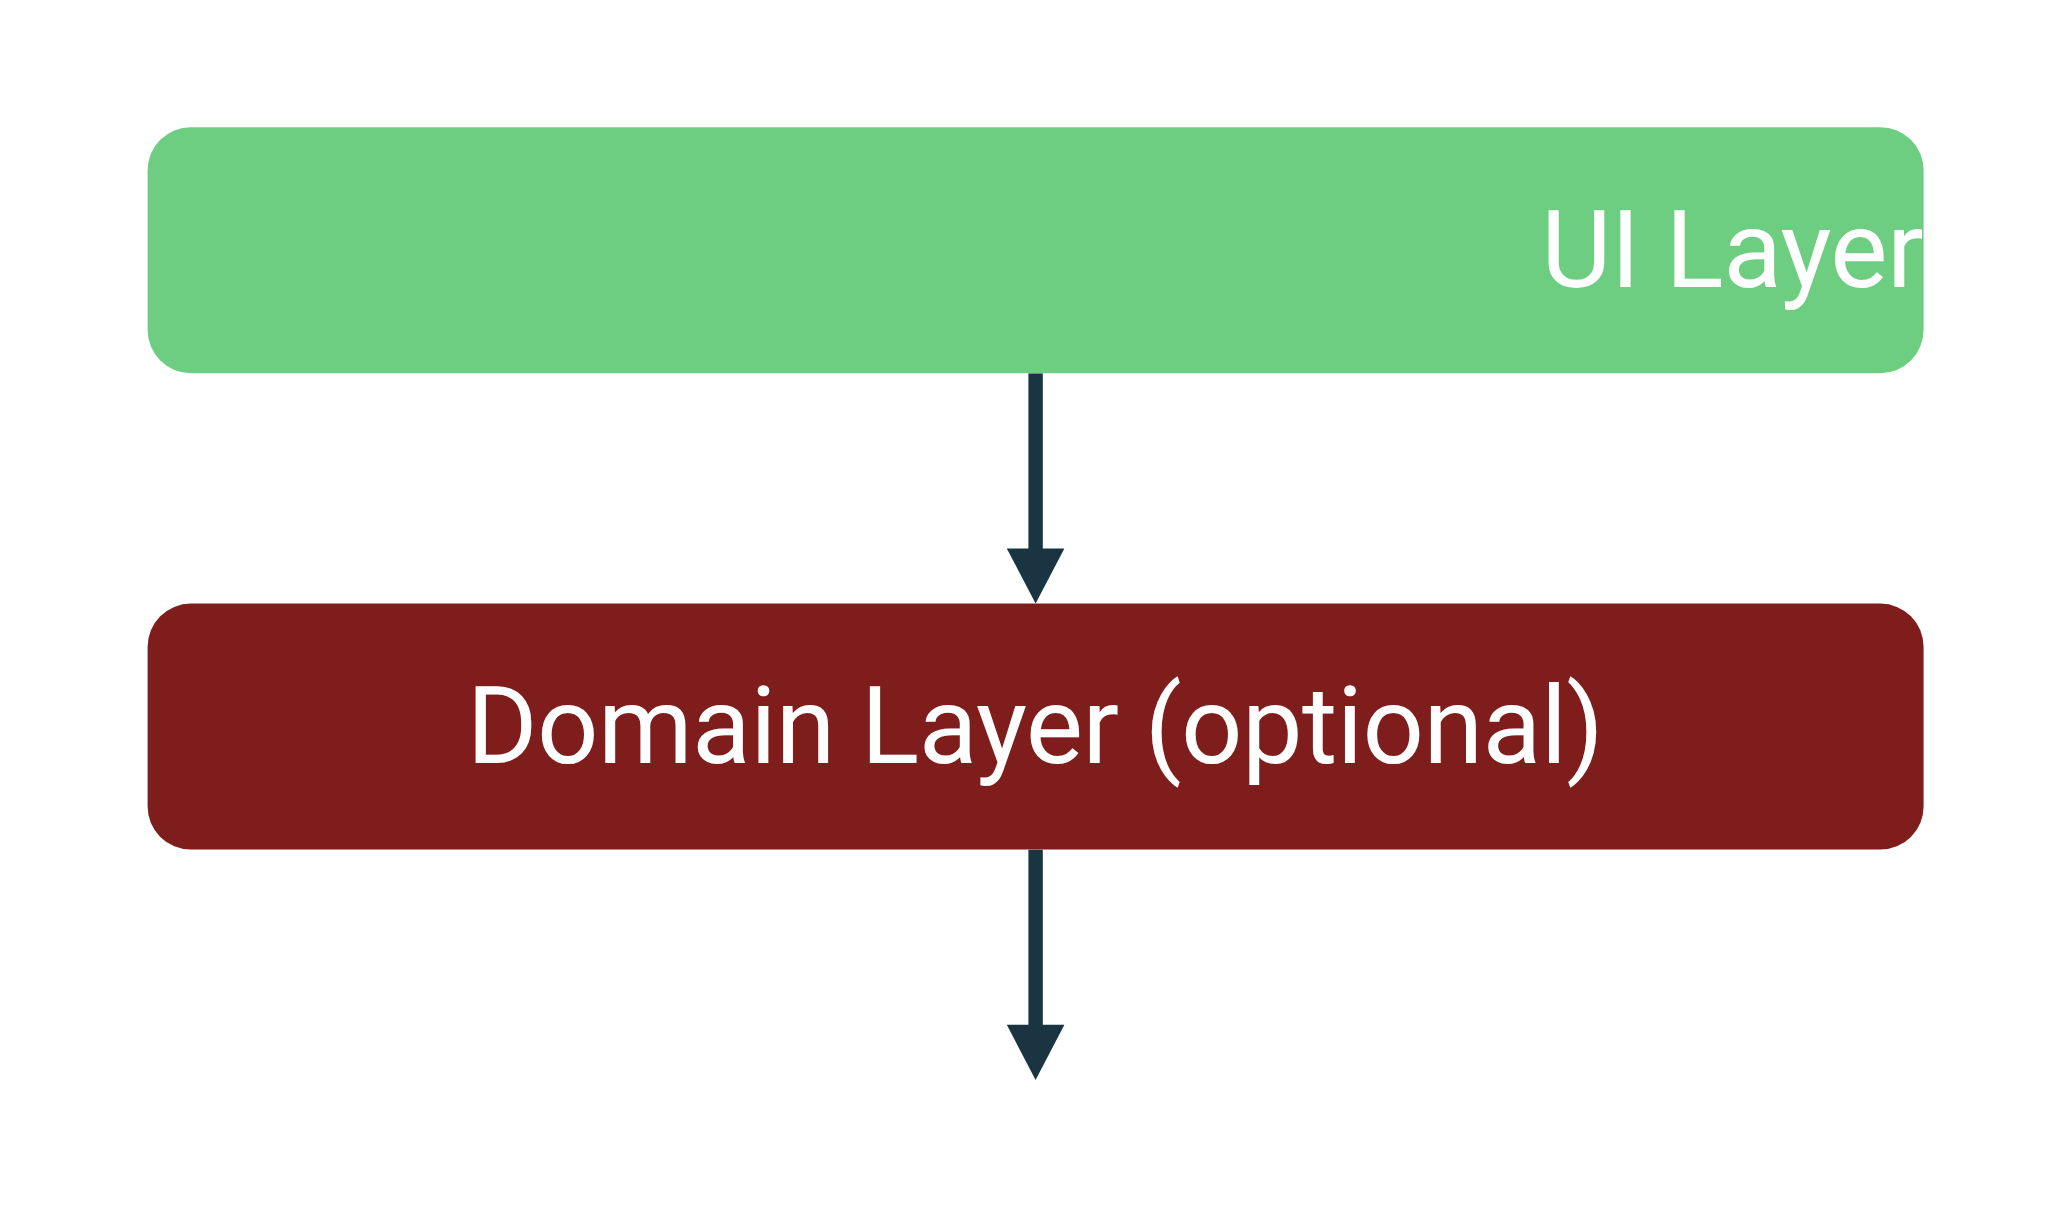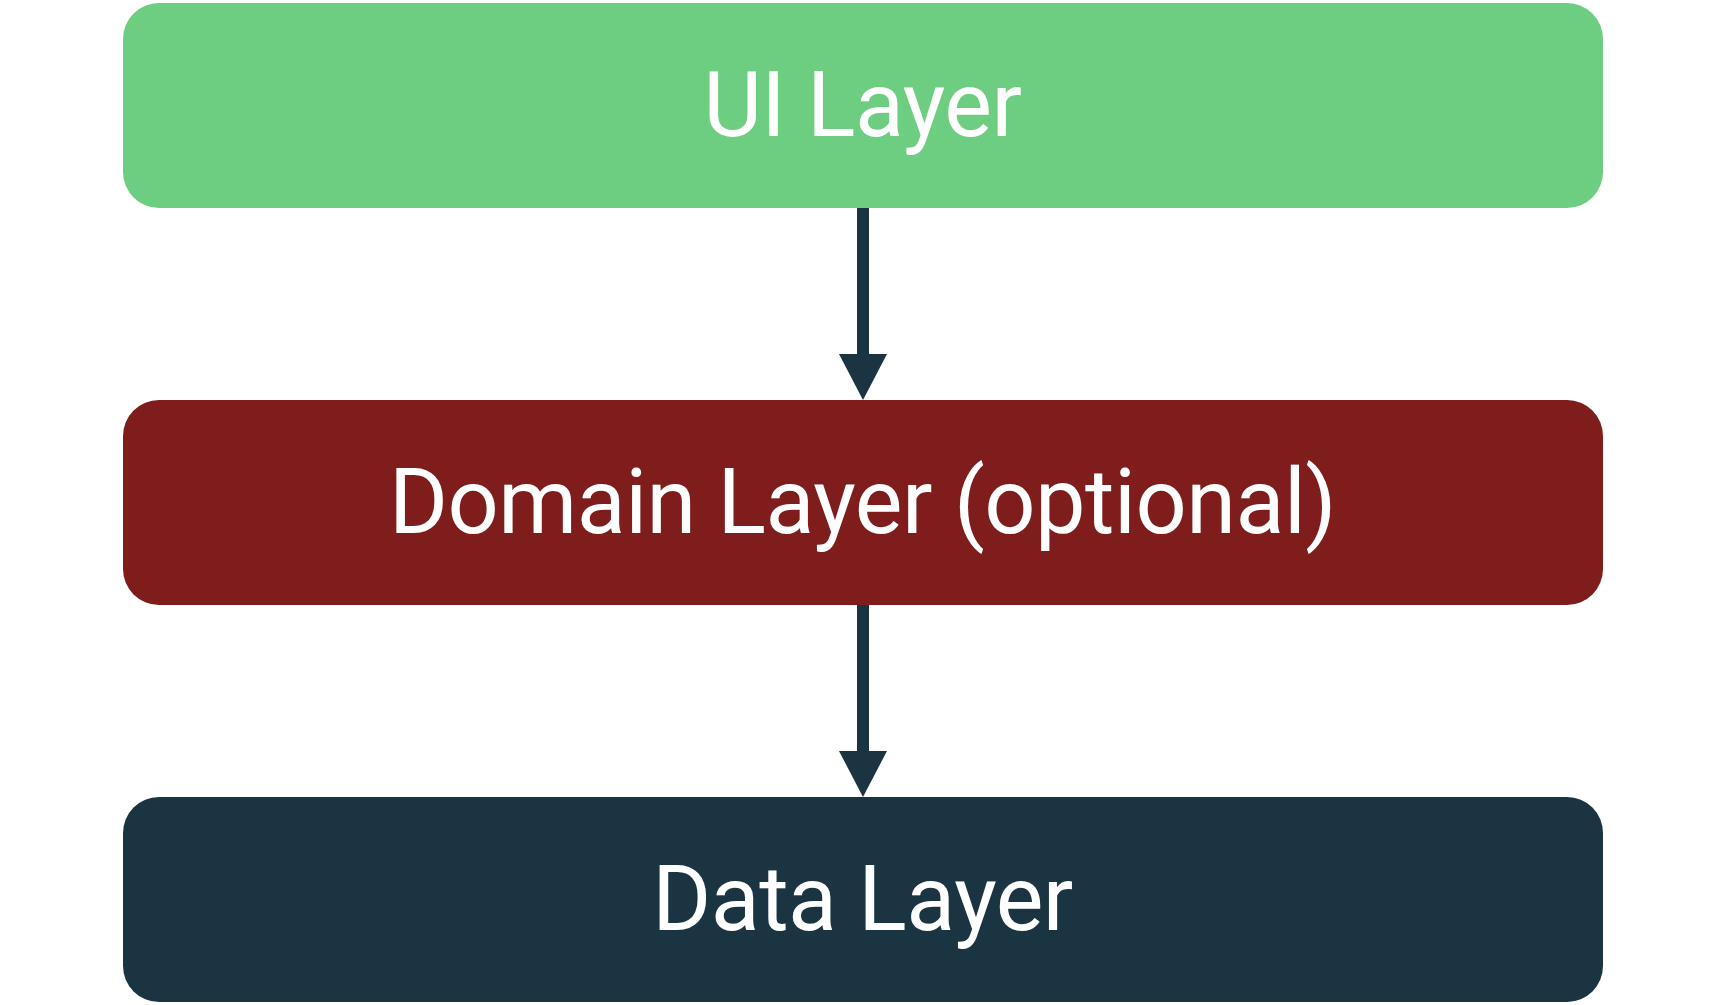--- a/index.html
+++ b/index.html
@@ -29,20 +29,21 @@
       align-items: center;
       justify-content: center;
       color: #ffffff;
       font-size: 90px;
       font-weight: 400;
       height: 205px;
       letter-spacing: -0.5px;
     }
     .layer-ui {
       background: #6dce81;
+      justify-content: flex-end;
     }
     .layer-domain {
       background: #7f1d1d;
     }
     .layer-data {
       background: #1a3442;
     }
     .arrow {
       display: flex;
       flex-direction: column;
@@ -69,16 +70,13 @@
   </div>
   <div class="layer-box layer-domain">
     <span>Domain Layer (optional)</span>
   </div>
   <div class="arrow">
     <svg width="60" height="192" viewBox="0 0 60 192">
       <line x1="30" y1="0" x2="30" y2="150" stroke="#1a3442" stroke-width="12"></line>
       <polygon points="30,192 6,146 54,146" fill="#1a3442"></polygon>
     </svg>
   </div>
-  <div class="layer-box layer-data">
-    <span>Data Layer</span>
-  </div>
 </div>
 
 </body></html>

